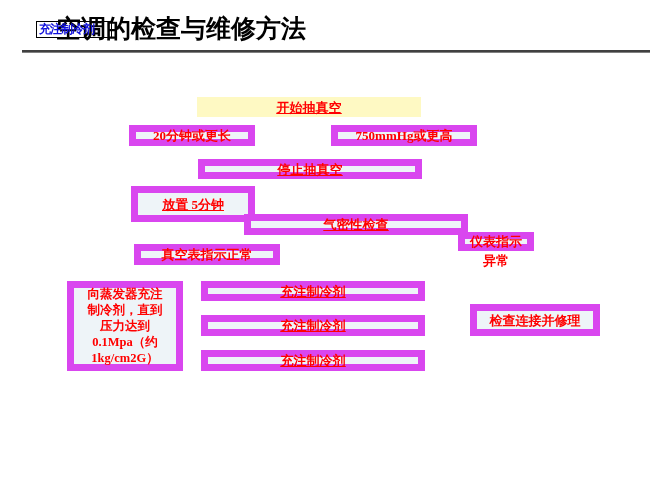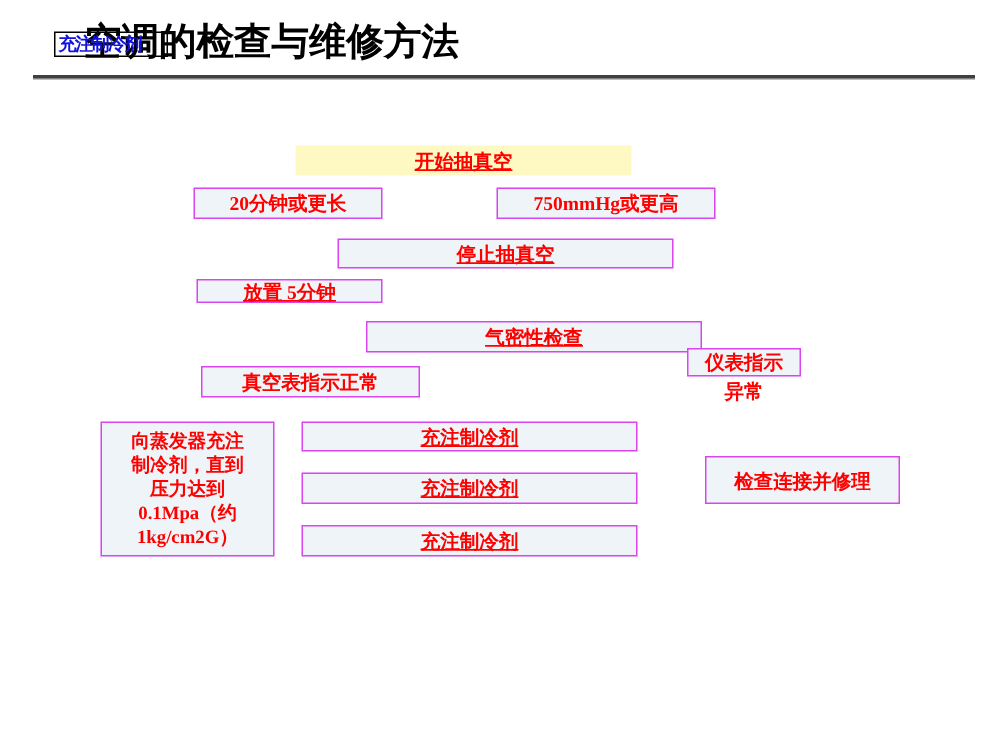--- a/index.html
+++ b/index.html
@@ -63,21 +63,21 @@
     height: 0;
     border-top: 2px solid #404040;
     border-bottom: 1px solid #808080;
     z-index: 2;
   }
 
   
   .fbox {
     position: absolute;
     background: #eef4f8;
-    border: 1px solid #d946ef;
+    border: 7px solid #d946ef;
     box-sizing: border-box;
     color: #ff0000;
     font-weight: bold;
     font-size: 13px;
     display: flex;
     align-items: center;
     justify-content: center;
     text-align: center;
     line-height: 15px;
     white-space: pre-line;
@@ -118,22 +118,22 @@
 
   <div class="title-text">空调的检查与维修方法</div>
 
   <div class="title-stray-box"></div>
   <div class="title-stray-text">充注制冷剂</div>
 
   <div id="flow-layer">
       <div class="fbox noborder underline" style="left: 197px; top: 97px; width: 224px; height: 20px;"><span class="inner">开始抽真空</span></div>
       <div class="fbox" style="left: 129px; top: 125px; width: 126px; height: 21px;"><span class="inner">20分钟或更长</span></div>
       <div class="fbox" style="left: 331px; top: 125px; width: 146px; height: 21px;"><span class="inner">750mmHg或更高</span></div>
-      <div class="fbox underline" style="left: 198px; top: 159px; width: 224px; height: 20px; margin-left: 27px;"><span class="inner">停止抽真空</span></div>
-      <div class="fbox underline" style="left: 131px; top: 186px; width: 124px; height: 16px;"><span class="inner">放置 5分钟</span></div>
+      <div class="fbox underline" style="left: 198px; top: 159px; width: 224px; height: 20px;"><span class="inner">停止抽真空</span></div>
+      <div class="fbox underline" style="left: 131px; top: 186px; width: 124px; height: 36px;"><span class="inner">放置 5分钟</span></div>
       <div class="fbox underline" style="left: 198px; top: 214px; width: 224px; height: 21px; margin-left: 46px;"><span class="inner">气密性检查</span></div>
       <div class="fbox" style="left: 458px; top: 232px; width: 76px; height: 19px;"><span class="inner">仪表指示</span></div>
       <div class="fbox" style="left: 134px; top: 244px; width: 146px; height: 21px;"><span class="inner">真空表指示正常</span></div>
       <div class="fbox tall" style="left: 67px; top: 281px; width: 116px; height: 90px;"><span class="inner">向蒸发器充注
 制冷剂，直到
 压力达到
 0.1Mpa（约
 1kg/cm2G）</span></div>
       <div class="fbox underline" style="left: 201px; top: 281px; width: 224px; height: 20px;"><span class="inner">充注制冷剂</span></div>
       <div class="fbox" style="left: 470px; top: 304px; width: 130px; height: 32px;"><span class="inner">检查连接并修理</span></div>

